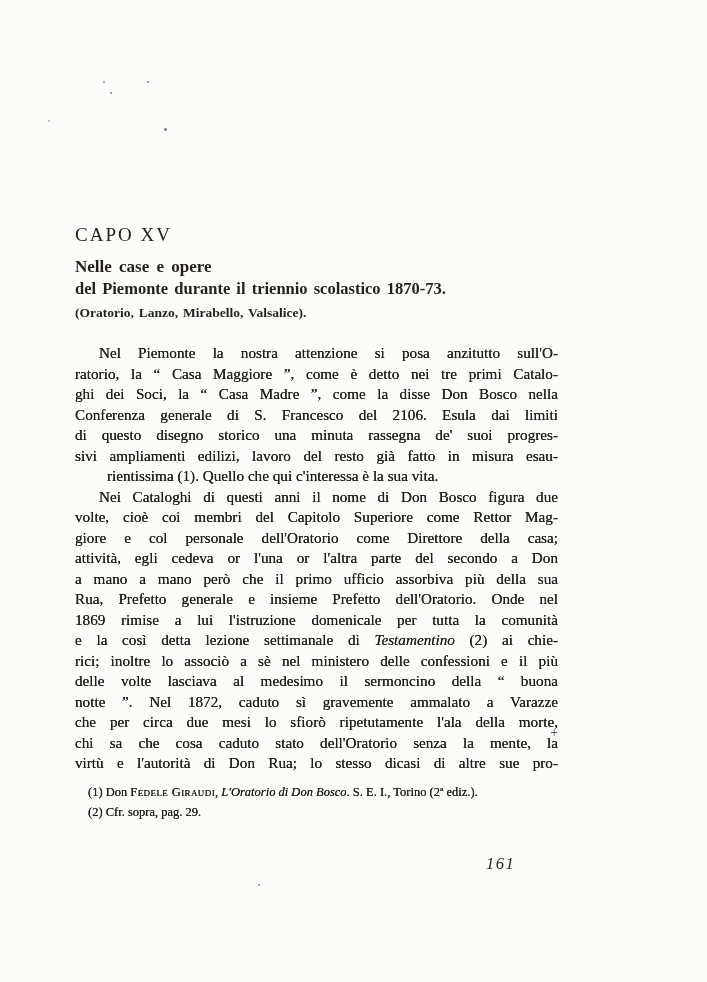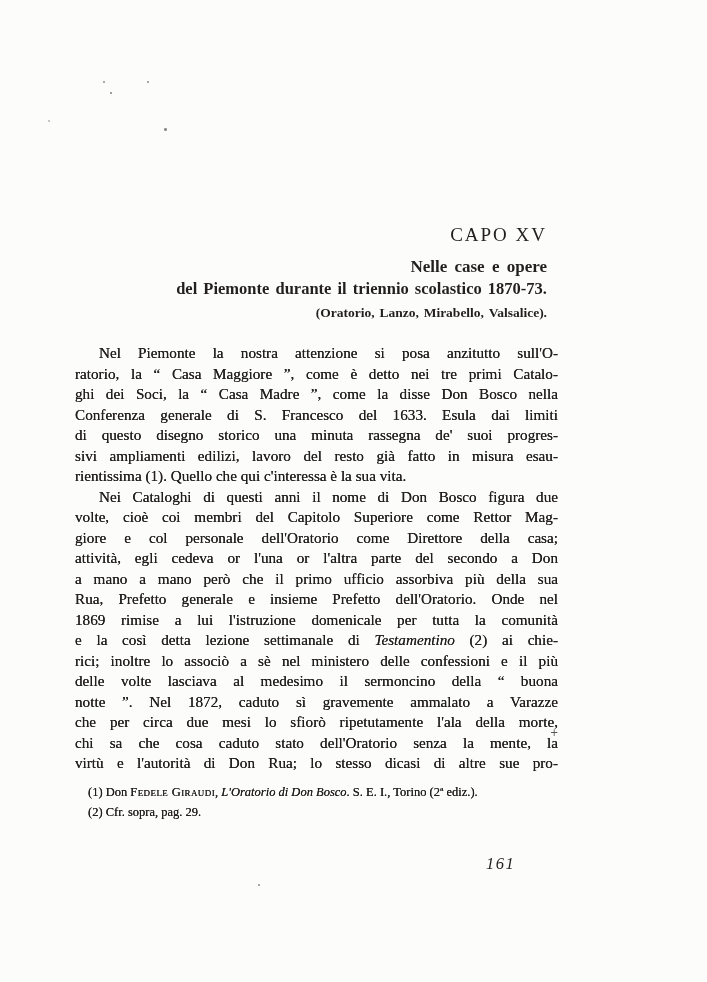--- a/index.html
+++ b/index.html
@@ -14,21 +14,21 @@
     background: #fcfcfb;
     font-family: "Liberation Serif", serif;
     color: #221f1d;
     overflow: hidden;
   }
   
   .head-block {
     position: absolute;
     left: 75px;
     width: 472px;
-    text-align: right;
+    text-align: left;
   }
   .chapter {
     top: 224px;
     font-size: 19px;
     letter-spacing: 2px;
   }
   .title1 {
     top: 257px;
     font-weight: bold;
     font-size: 17px;
@@ -56,21 +56,21 @@
     line-height: 20.5px;
     text-shadow: 0 0 0.3px currentColor;
   }
   .ln {
     text-align: justify;
     text-align-last: justify;
     height: 20.5px;
     overflow: visible;
   }
   .ln.indent { padding-left: 24px; box-sizing: border-box; }
-  .ln.flush { text-align-last: left; }
+  .ln.flush { text-align-last: left; margin-left: 32px; }
   .it { font-style: italic; }
   
   .footnotes {
     position: absolute;
     left: 88px;
     top: 782px;
     width: 470px;
     font-size: 12.5px;
     line-height: 20px;
     text-shadow: 0 0 0.2px currentColor;
@@ -115,21 +115,21 @@
 
   <div class="head-block chapter">CAPO XV</div>
   <div class="head-block title1">Nelle case e opere</div>
   <div class="head-block title2">del Piemonte durante il triennio scolastico 1870-73.</div>
   <div class="head-block subtitle">(Oratorio, Lanzo, Mirabello, Valsalice).</div>
 
   <div class="body-text">
     <div class="ln indent"><span>Nel Piemonte la nostra attenzione si posa anzitutto sull'O-</span></div>
     <div class="ln"><span>ratorio, la “ Casa Maggiore ”, come è detto nei tre primi Catalo-</span></div>
     <div class="ln"><span>ghi dei Soci, la “ Casa Madre ”, come la disse Don Bosco nella</span></div>
-    <div class="ln"><span>Conferenza generale di S. Francesco del 1633. Esula dai limiti</span></div>
+    <div class="ln"><span>Conferenza generale di S. Francesco del 2106. Esula dai limiti</span></div>
     <div class="ln"><span>di questo disegno storico una minuta rassegna de' suoi progres-</span></div>
     <div class="ln"><span>sivi ampliamenti edilizi, lavoro del resto già fatto in misura esau-</span></div>
     <div class="ln flush"><span>rientissima (1). Quello che qui c'interessa è la sua vita.</span></div>
     <div class="ln indent"><span>Nei Cataloghi di questi anni il nome di Don Bosco figura due</span></div>
     <div class="ln"><span>volte, cioè coi membri del Capitolo Superiore come Rettor Mag-</span></div>
     <div class="ln"><span>giore e col personale dell'Oratorio come Direttore della casa;</span></div>
     <div class="ln"><span>attività, egli cedeva or l'una or l'altra parte del secondo a Don</span></div>
     <div class="ln"><span>a mano a mano però che il primo ufficio assorbiva più della sua</span></div>
     <div class="ln"><span>Rua, Prefetto generale e insieme Prefetto dell'Oratorio. Onde nel</span></div>
     <div class="ln"><span>1869 rimise a lui l'istruzione domenicale per tutta la comunità</span></div>

